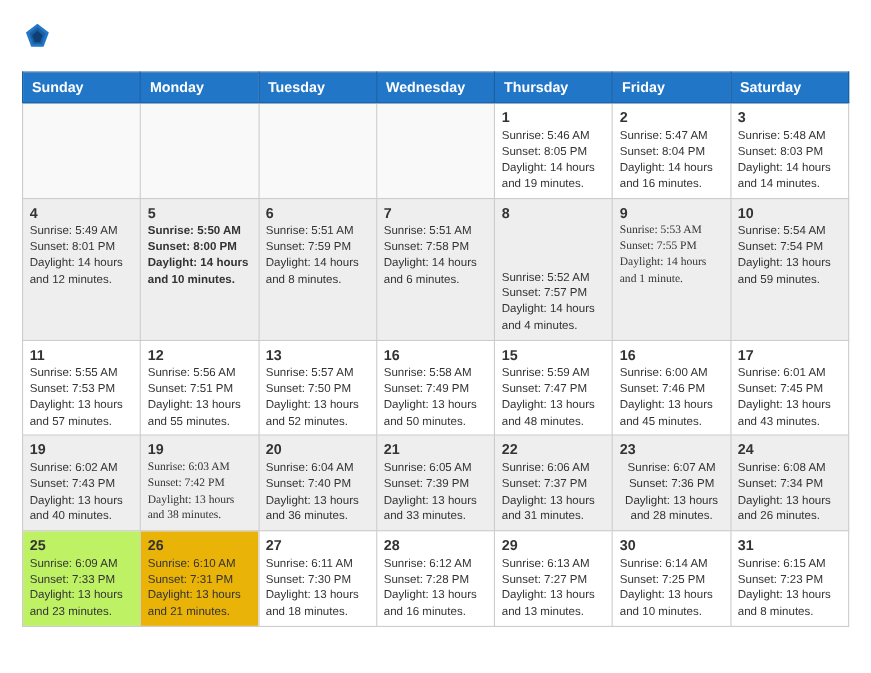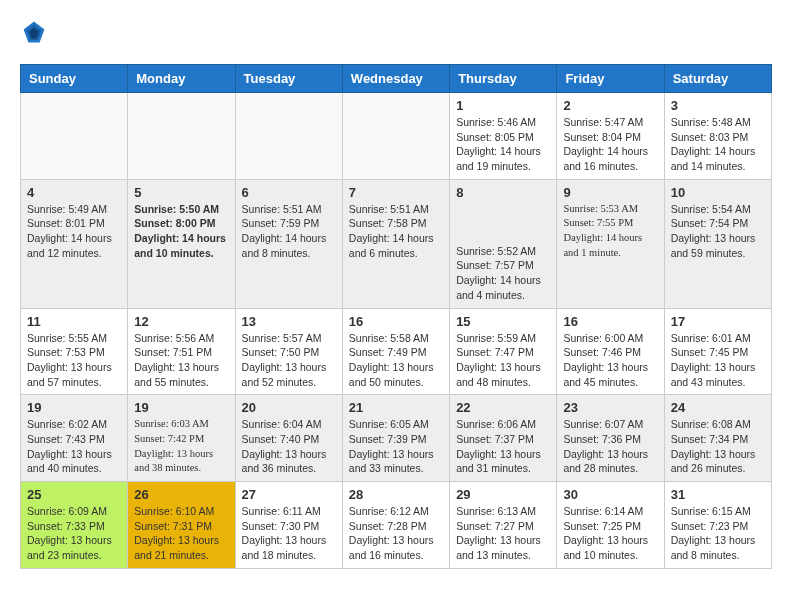--- a/index.html
+++ b/index.html
@@ -295,21 +295,21 @@
         </td>
         <td style="background-color: rgb(238, 238, 238);">
           <span class="day-number">22</span>
           <div class="day-info" style="white-space: pre-line;">Sunrise: 6:06 AM
 Sunset: 7:37 PM
 Daylight: 13 hours
 and 31 minutes.</div>
         </td>
         <td style="background-color: rgb(238, 238, 238);">
           <span class="day-number">23</span>
-          <div class="day-info" style="white-space: pre-line;">Sunrise: 6:07 AM
+          <div class="day-info" style="white-space: pre-line; text-align: center;">Sunrise: 6:07 AM
 Sunset: 7:36 PM
 Daylight: 13 hours
 and 28 minutes.</div>
         </td>
         <td style="background-color: rgb(238, 238, 238);">
           <span class="day-number">24</span>
           <div class="day-info" style="white-space: pre-line;">Sunrise: 6:08 AM
 Sunset: 7:34 PM
 Daylight: 13 hours
 and 26 minutes.</div>

